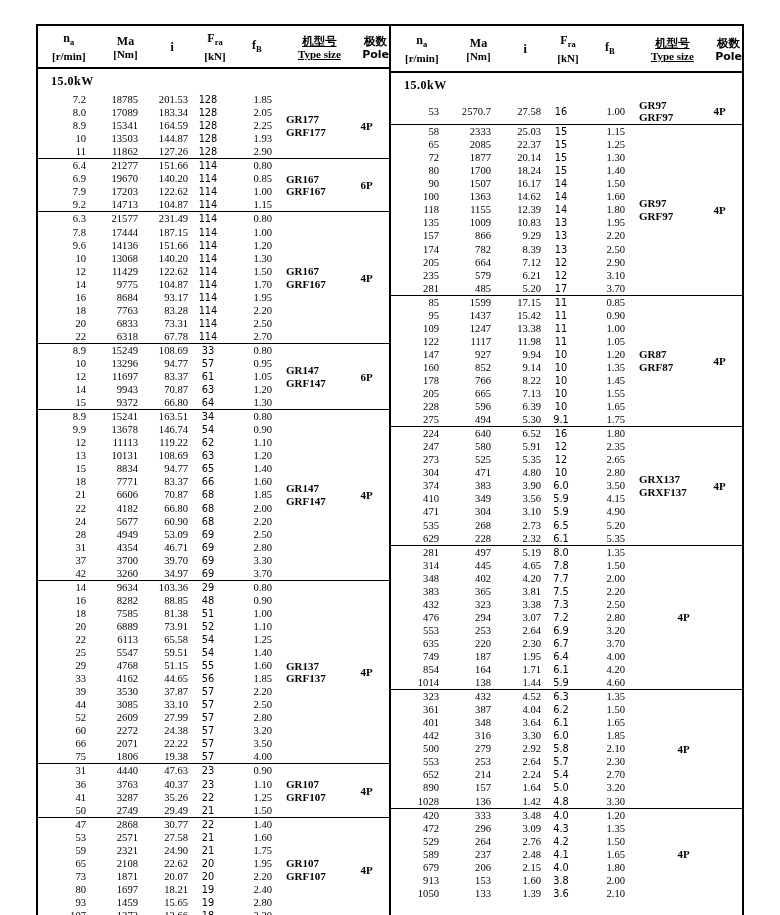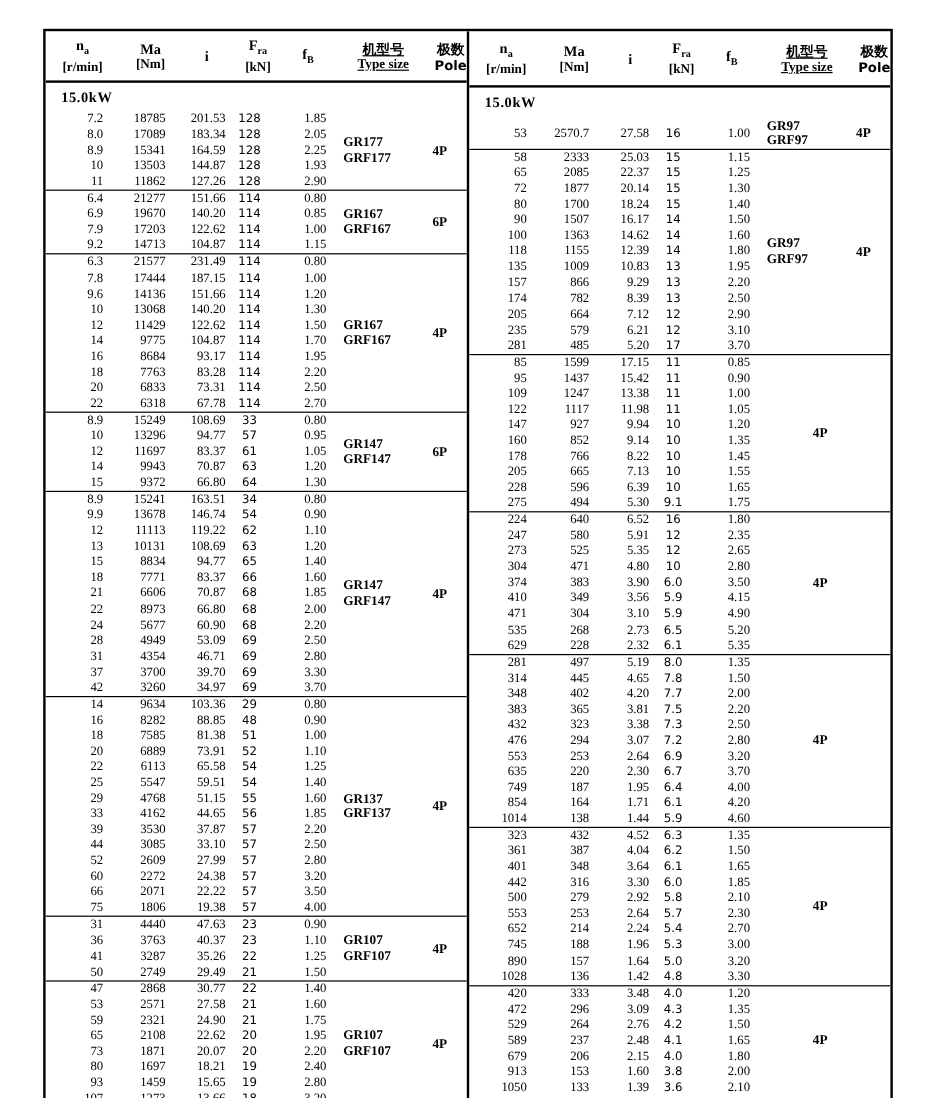--- a/index.html
+++ b/index.html
@@ -331,21 +331,21 @@
             </div>
             <div class="row">
               <span class="cell c-na">21</span>
               <span class="cell c-ma">6606</span>
               <span class="cell c-i">70.87</span>
               <span class="cell c-fra">68</span>
               <span class="cell c-fb">1.85</span>
             </div>
             <div class="row">
               <span class="cell c-na">22</span>
-              <span class="cell c-ma">8973</span>
+              <span class="cell c-ma">4182</span>
               <span class="cell c-i">66.80</span>
               <span class="cell c-fra">68</span>
               <span class="cell c-fb">2.00</span>
             </div>
             <div class="row">
               <span class="cell c-na">24</span>
               <span class="cell c-ma">5677</span>
               <span class="cell c-i">60.90</span>
               <span class="cell c-fra">68</span>
               <span class="cell c-fb">2.20</span>
@@ -812,20 +812,24 @@
               <span class="cell c-fb">1.65</span>
             </div>
             <div class="row">
               <span class="cell c-na">275</span>
               <span class="cell c-ma">494</span>
               <span class="cell c-i">5.30</span>
               <span class="cell c-fra">9.1</span>
               <span class="cell c-fb">1.75</span>
             </div>
           </div>
+          <div class="type">
+            <div>GR87</div>
+            <div>GRF87</div>
+          </div>
           <div class="pole">4P</div>
         </div>
         <div class="block">
           <div class="rows">
             <div class="row">
               <span class="cell c-na">224</span>
               <span class="cell c-ma">640</span>
               <span class="cell c-i">6.52</span>
               <span class="cell c-fra">16</span>
               <span class="cell c-fb">1.80</span>
@@ -880,20 +884,24 @@
               <span class="cell c-fb">5.20</span>
             </div>
             <div class="row">
               <span class="cell c-na">629</span>
               <span class="cell c-ma">228</span>
               <span class="cell c-i">2.32</span>
               <span class="cell c-fra">6.1</span>
               <span class="cell c-fb">5.35</span>
             </div>
           </div>
+          <div class="type">
+            <div>GRX137</div>
+            <div>GRXF137</div>
+          </div>
           <div class="pole">4P</div>
         </div>
         <div class="block">
           <div class="rows">
             <div class="row">
               <span class="cell c-na">281</span>
               <span class="cell c-ma">497</span>
               <span class="cell c-i">5.19</span>
               <span class="cell c-fra">8.0</span>
               <span class="cell c-fb">1.35</span>
@@ -1016,27 +1024,20 @@
               <span class="cell c-fb">2.30</span>
             </div>
             <div class="row">
               <span class="cell c-na">652</span>
               <span class="cell c-ma">214</span>
               <span class="cell c-i">2.24</span>
               <span class="cell c-fra">5.4</span>
               <span class="cell c-fb">2.70</span>
             </div>
             <div class="row">
-              <span class="cell c-na">745</span>
-              <span class="cell c-ma">188</span>
-              <span class="cell c-i">1.96</span>
-              <span class="cell c-fra">5.3</span>
-              <span class="cell c-fb">3.00</span>
-            </div>
-            <div class="row">
               <span class="cell c-na">890</span>
               <span class="cell c-ma">157</span>
               <span class="cell c-i">1.64</span>
               <span class="cell c-fra">5.0</span>
               <span class="cell c-fb">3.20</span>
             </div>
             <div class="row">
               <span class="cell c-na">1028</span>
               <span class="cell c-ma">136</span>
               <span class="cell c-i">1.42</span>

